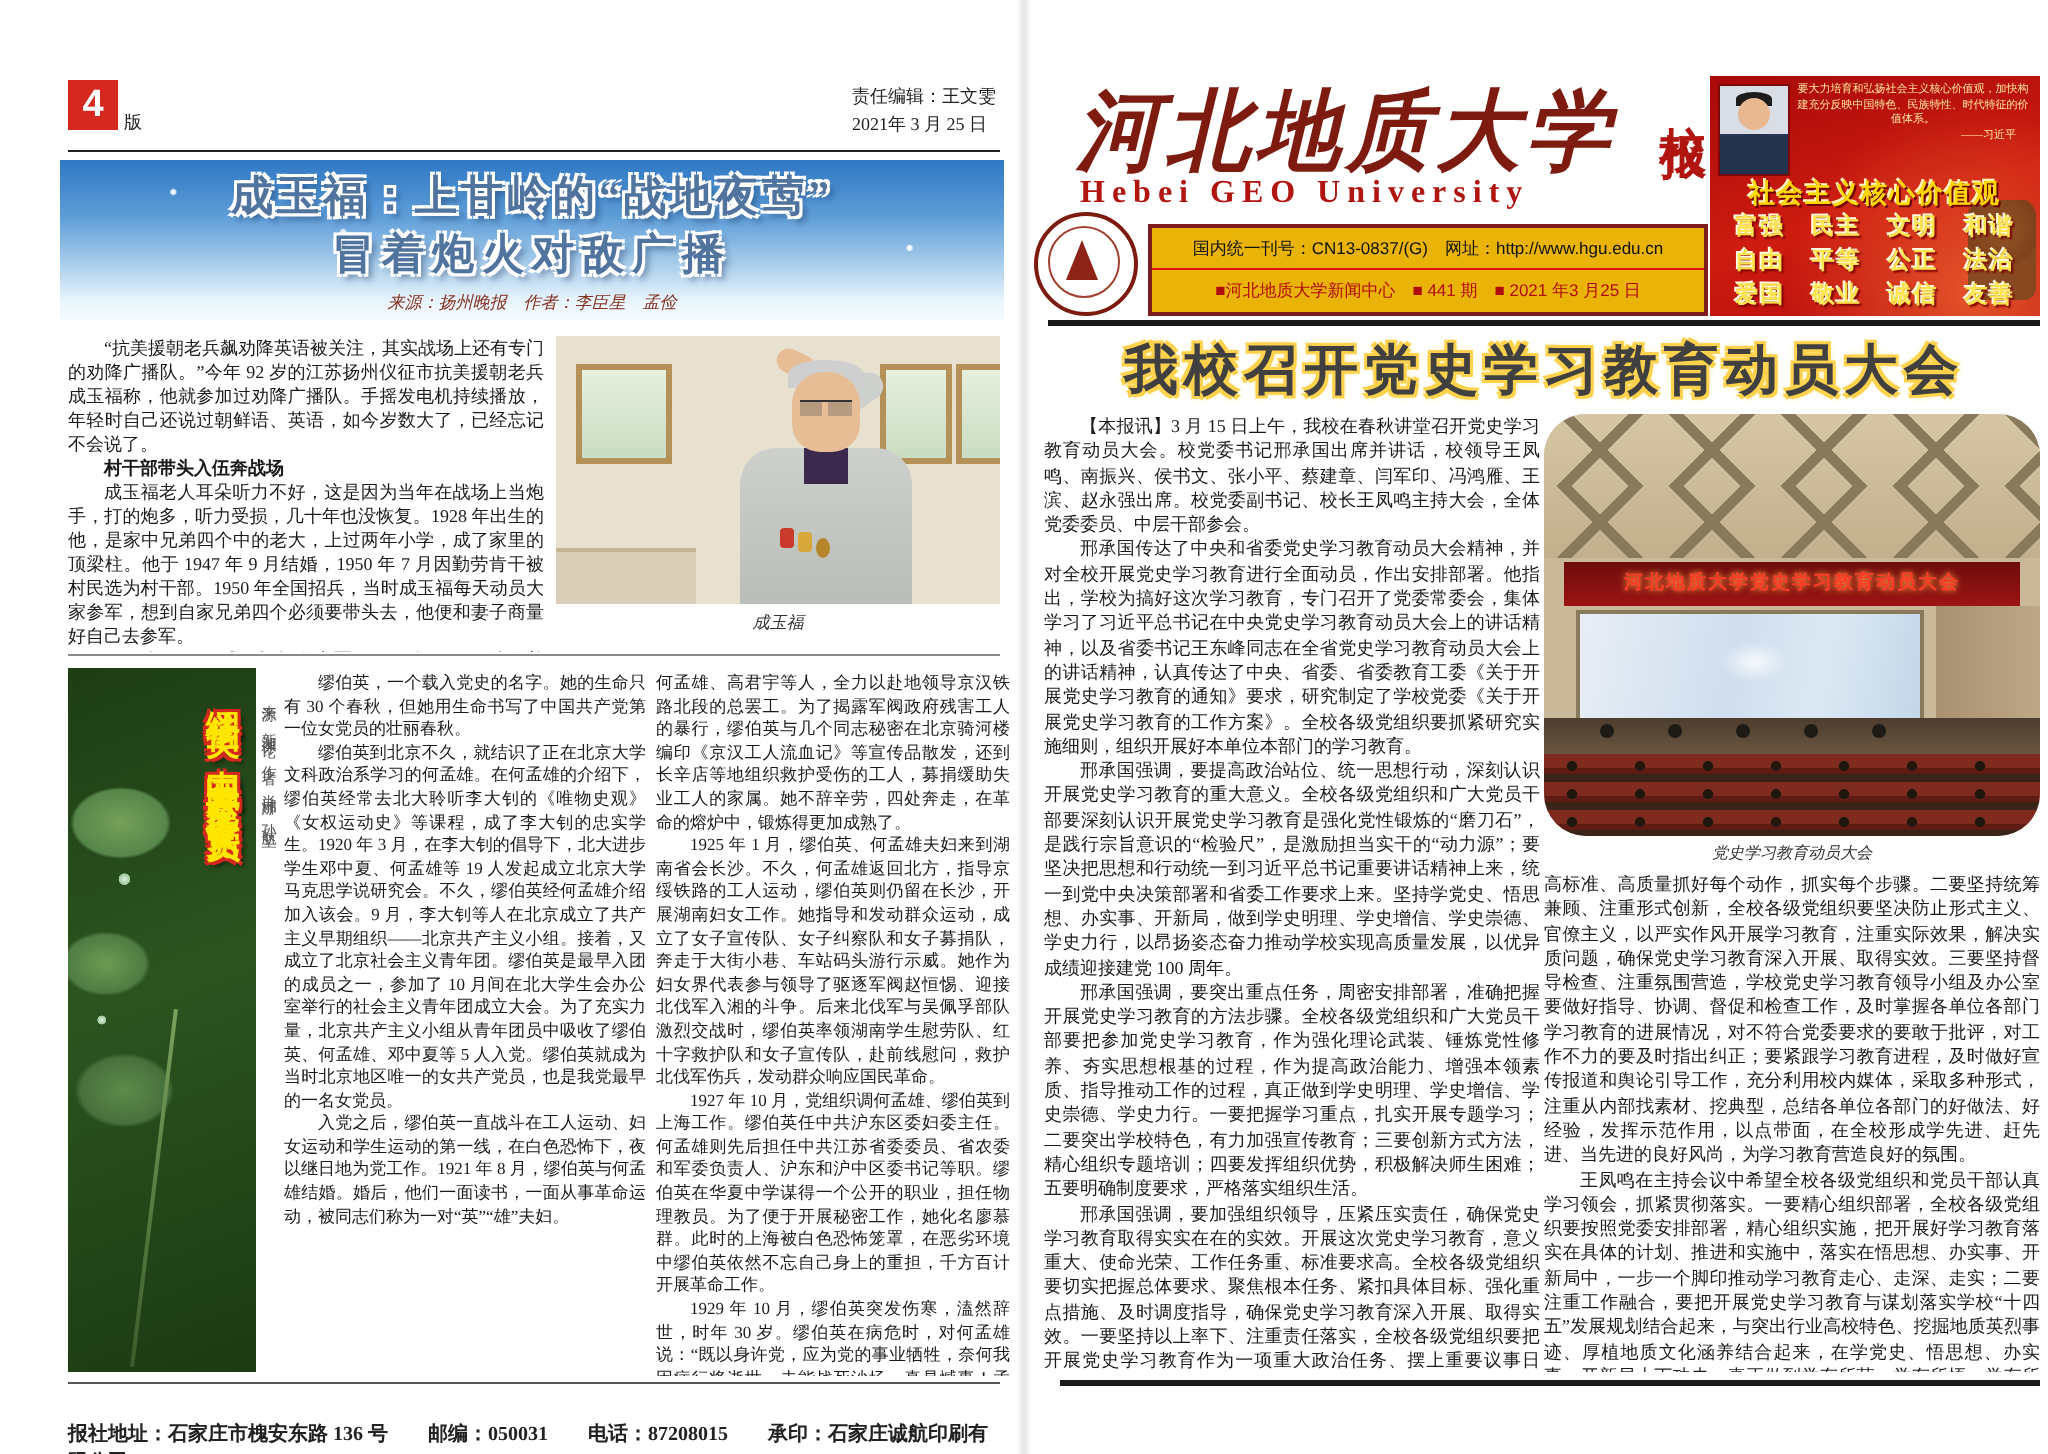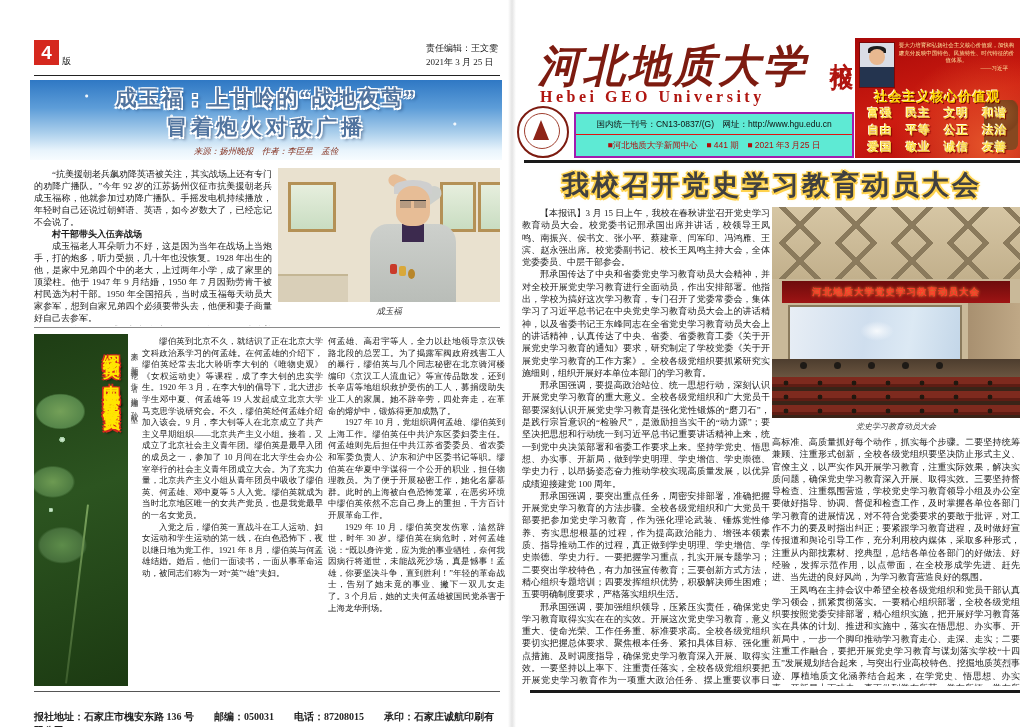--- a/index.html
+++ b/index.html
@@ -66,21 +66,21 @@
   p.noindent{text-indent:0 !important;}
   .lp-footer{left:34px;top:691px;width:466px;border-top:1px solid #555;padding-top:18px;font-size:10px;color:#222;font-weight:bold;}
   
   .rp-callig{left:538px;top:38px;width:290px;font-size:42px;font-weight:bold;color:#7d1b10;letter-spacing:3px;
     font-family:"Liberation Serif",serif;font-style:italic;transform:scale(1,1.05);}
   .rp-xiaobao{left:826px;top:44px;writing-mode:vertical-rl;font-size:23px;font-weight:bold;color:#b01510;letter-spacing:4px;font-family:"Liberation Serif",serif;}
   .rp-english{left:540px;top:88px;font-size:16px;font-weight:bold;color:#b01510;letter-spacing:3.5px;font-family:"Liberation Serif",serif;}
   .rp-logo{left:517px;top:106px;width:48px;height:48px;border:2px solid #7d1b10;border-radius:50%;background:#fff;}
   .rp-logo-tri{left:14px;top:12px;width:0;height:0;border-left:8px solid transparent;border-right:8px solid transparent;border-bottom:20px solid #8e2418;}
   .rp-logo-ring{left:5px;top:5px;width:34px;height:34px;border:1px solid #a04030;border-radius:50%;}
-  .rp-infobar{left:574px;top:112px;width:276px;height:42px;border:2px solid #a21caf;background:#5eead4;font-family:"Liberation Sans",sans-serif;}
+  .rp-infobar{left:574px;top:112px;width:276px;height:42px;border:2px solid #7f1d1d;background:#eab308;font-family:"Liberation Sans",sans-serif;}
   .rp-inforow1{left:0;right:0;top:0;height:20px;line-height:20px;text-align:center;font-size:8.5px;color:#111;border-bottom:1px solid #e11212;white-space:nowrap;}
   .rp-inforow2{left:0;right:0;top:21px;height:20px;line-height:20px;text-align:center;font-size:8.5px;color:#b00c0c;font-weight:normal;white-space:nowrap;}
   .rp-values{left:855px;top:38px;width:165px;height:120px;overflow:hidden;
     background:radial-gradient(circle at 80% 90%, #e5542a 0%, transparent 55%),linear-gradient(165deg,#a80909 0%,#ce1c10 55%,#b50d0d 100%);}
   .rp-xi{left:4px;top:4px;width:34px;height:44px;background:linear-gradient(180deg,#d9dde6 55%,#24344f 55%);border:1px solid #7a0a0a;}
   .rp-xi-face{left:9px;top:6px;width:16px;height:16px;background:#e8b890;border-radius:50%;}
   .rp-xi-hair{left:8px;top:3px;width:18px;height:7px;background:#1c1c1c;border-radius:50% 50% 0 0;}
   .rp-quote{left:42px;top:4px;width:119px;font-size:5.5px;line-height:7.5px;color:#ffe6a0;text-align:center;}
   .rp-quote-sig{text-align:right;padding-right:8px;}
   .rp-values-title{left:0;right:0;top:50px;text-align:center;font-size:13px;font-weight:bold;color:#ffd700;letter-spacing:1px;
@@ -88,21 +88,21 @@
   .rp-values-row{left:6px;right:6px;display:flex;justify-content:space-around;font-size:11.5px;font-weight:bold;color:#ffe44d;
     font-family:"Liberation Sans",sans-serif;letter-spacing:1px;text-shadow:-1px -1px 0 #fffbe0,1px 1px 1px #7a0000;}
   .rp-lion{right:2px;top:62px;width:34px;height:50px;background:radial-gradient(circle at 50% 28%,#8a5a28 0%,#6e431c 45%,transparent 50%),linear-gradient(180deg,transparent 40%,#7a4a20 40%);opacity:.85;border-radius:6px;}
   .rp-mastrule{left:524px;top:160px;width:496px;height:2.5px;background:#1a1a1a;}
   .rp-headline{left:524px;top:167px;width:496px;text-align:center;font-size:27px;font-weight:bold;color:#404040;letter-spacing:3px;
     font-family:"Liberation Sans",sans-serif;
     text-shadow:-1.5px -1.5px 0 #ffd24d,1.5px -1.5px 0 #ffd24d,-1.5px 1.5px 0 #ffd24d,1.5px 1.5px 0 #ffd24d,0 0 4px #ffe680;}
   .rp-colL{left:522px;top:207px;width:248px;height:479px;overflow:hidden;font-size:9px;line-height:12.3px;text-align:justify;}
   .rp-colR{left:772px;top:436px;width:248px;height:250px;overflow:hidden;font-size:9px;line-height:12.3px;text-align:justify;}
   .rp-colL p,.rp-colR p{margin:0;text-indent:2em;}
-  .rp-photo{left:772px;top:207px;width:248px;height:211px;overflow:hidden;background:#c9b999;}
+  .rp-photo{left:772px;top:207px;width:248px;height:211px;overflow:hidden;background:#c9b999;border-radius:21px;}
   .rp-ceil{left:0;top:0;right:0;height:72px;
     background:
       linear-gradient(45deg,transparent 46%,#8a7a5c 46%,#8a7a5c 54%,transparent 54%) 0 0/56px 36px,
       linear-gradient(-45deg,transparent 46%,#8a7a5c 46%,#8a7a5c 54%,transparent 54%) 0 0/56px 36px,
       radial-gradient(circle 5px at 28px 18px,#fdf3d8 0%,#e8d9b4 60%,transparent 70%) 0 0/56px 36px,
       linear-gradient(180deg,#d6c6a4,#c2b08c);}
   .rp-ledbanner{left:10px;top:74px;right:10px;height:22px;line-height:22px;background:linear-gradient(180deg,#6e0c0c,#9e1414);
     text-align:center;font-size:9.5px;font-weight:bold;color:#ff3b2a;letter-spacing:1px;text-shadow:0 0 3px #ffb347;white-space:nowrap;}
   .rp-screen{left:18px;top:100px;width:170px;height:52px;background:linear-gradient(100deg,#e8eef5 0%,#cfdeee 45%,#dce9f4 70%,#c3d6e8 100%);box-shadow:0 0 0 2px #8a7a5c;}
   .rp-screen-em{left:70px;top:14px;width:34px;height:20px;background:radial-gradient(ellipse,#f6f9fc 0%,transparent 70%);}
@@ -162,26 +162,28 @@
 
 <div class="abs lp-divider"></div>
 
 <div class="abs lp-leaf">
   <div class="abs lp-stem"></div>
   <div class="abs lp-vtitle">缪伯英：中国共产党第一位女党员</div>
 </div>
 <div class="abs lp-vcredit">来源：新湘评论　作者：肖湘娜　孙航坚</div>
 
 <div class="abs lp-mcol1">
+  <p>缪伯英，一个载入党史的名字。她的生命只有 30 个春秋，但她用生命书写了中国共产党第一位女党员的壮丽春秋。</p>
   <p>缪伯英到北京不久，就结识了正在北京大学文科政治系学习的何孟雄。在何孟雄的介绍下，缪伯英经常去北大聆听李大钊的《唯物史观》《女权运动史》等课程，成了李大钊的忠实学生。1920 年 3 月，在李大钊的倡导下，北大进步学生邓中夏、何孟雄等 19 人发起成立北京大学马克思学说研究会。不久，缪伯英经何孟雄介绍加入该会。9 月，李大钊等人在北京成立了共产主义早期组织——北京共产主义小组。接着，又成立了北京社会主义青年团。缪伯英是最早入团的成员之一，参加了 10 月间在北大学生会办公室举行的社会主义青年团成立大会。为了充实力量，北京共产主义小组从青年团员中吸收了缪伯英、何孟雄、邓中夏等 5 人入党。缪伯英就成为当时北京地区唯一的女共产党员，也是我党最早的一名女党员。</p>
   <p>入党之后，缪伯英一直战斗在工人运动、妇女运动和学生运动的第一线，在白色恐怖下，夜以继日地为党工作。1921 年 8 月，缪伯英与何孟雄结婚。婚后，他们一面读书，一面从事革命运动，被同志们称为一对“英”“雄”夫妇。</p>
 
 </div>
 <div class="abs lp-mcol2">
   <p class="noindent">何孟雄、高君宇等人，全力以赴地领导京汉铁路北段的总罢工。为了揭露军阀政府残害工人的暴行，缪伯英与几个同志秘密在北京骑河楼编印《京汉工人流血记》等宣传品散发，还到长辛店等地组织救护受伤的工人，募捐缓助失业工人的家属。她不辞辛劳，四处奔走，在革命的熔炉中，锻炼得更加成熟了。</p>
+  <p>1925 年 1 月，缪伯英、何孟雄夫妇来到湖南省会长沙。不久，何孟雄返回北方，指导京绥铁路的工人运动，缪伯英则仍留在长沙，开展湖南妇女工作。她指导和发动群众运动，成立了女子宣传队、女子纠察队和女子募捐队，奔走于大街小巷、车站码头游行示威。她作为妇女界代表参与领导了驱逐军阀赵恒惕、迎接北伐军入湘的斗争。后来北伐军与吴佩孚部队激烈交战时，缪伯英率领湖南学生慰劳队、红十字救护队和女子宣传队，赴前线慰问，救护北伐军伤兵，发动群众响应国民革命。</p>
   <p>1927 年 10 月，党组织调何孟雄、缪伯英到上海工作。缪伯英任中共沪东区委妇委主任。何孟雄则先后担任中共江苏省委委员、省农委和军委负责人、沪东和沪中区委书记等职。缪伯英在华夏中学谋得一个公开的职业，担任物理教员。为了便于开展秘密工作，她化名廖慕群。此时的上海被白色恐怖笼罩，在恶劣环境中缪伯英依然不忘自己身上的重担，千方百计开展革命工作。</p>
   <p>1929 年 10 月，缪伯英突发伤寒，溘然辞世，时年 30 岁。缪伯英在病危时，对何孟雄说：“既以身许党，应为党的事业牺牲，奈何我因病行将逝世，未能战死沙场，真是憾事！孟雄，你要坚决斗争，直到胜利！”年轻的革命战士，告别了她未竟的事业、撇下一双儿女走了。3 个月后，她的丈夫何孟雄被国民党杀害于上海龙华刑场。</p>
 </div>
 
 <div class="abs lp-footer">报社地址：石家庄市槐安东路 136 号　　邮编：050031　　电话：87208015　　承印：石家庄诚航印刷有限公司</div>
 
 <div class="abs fold"></div>
 
 <div class="abs rp-callig">河北地质大学</div>
 <div class="abs rp-xiaobao">校报</div>

